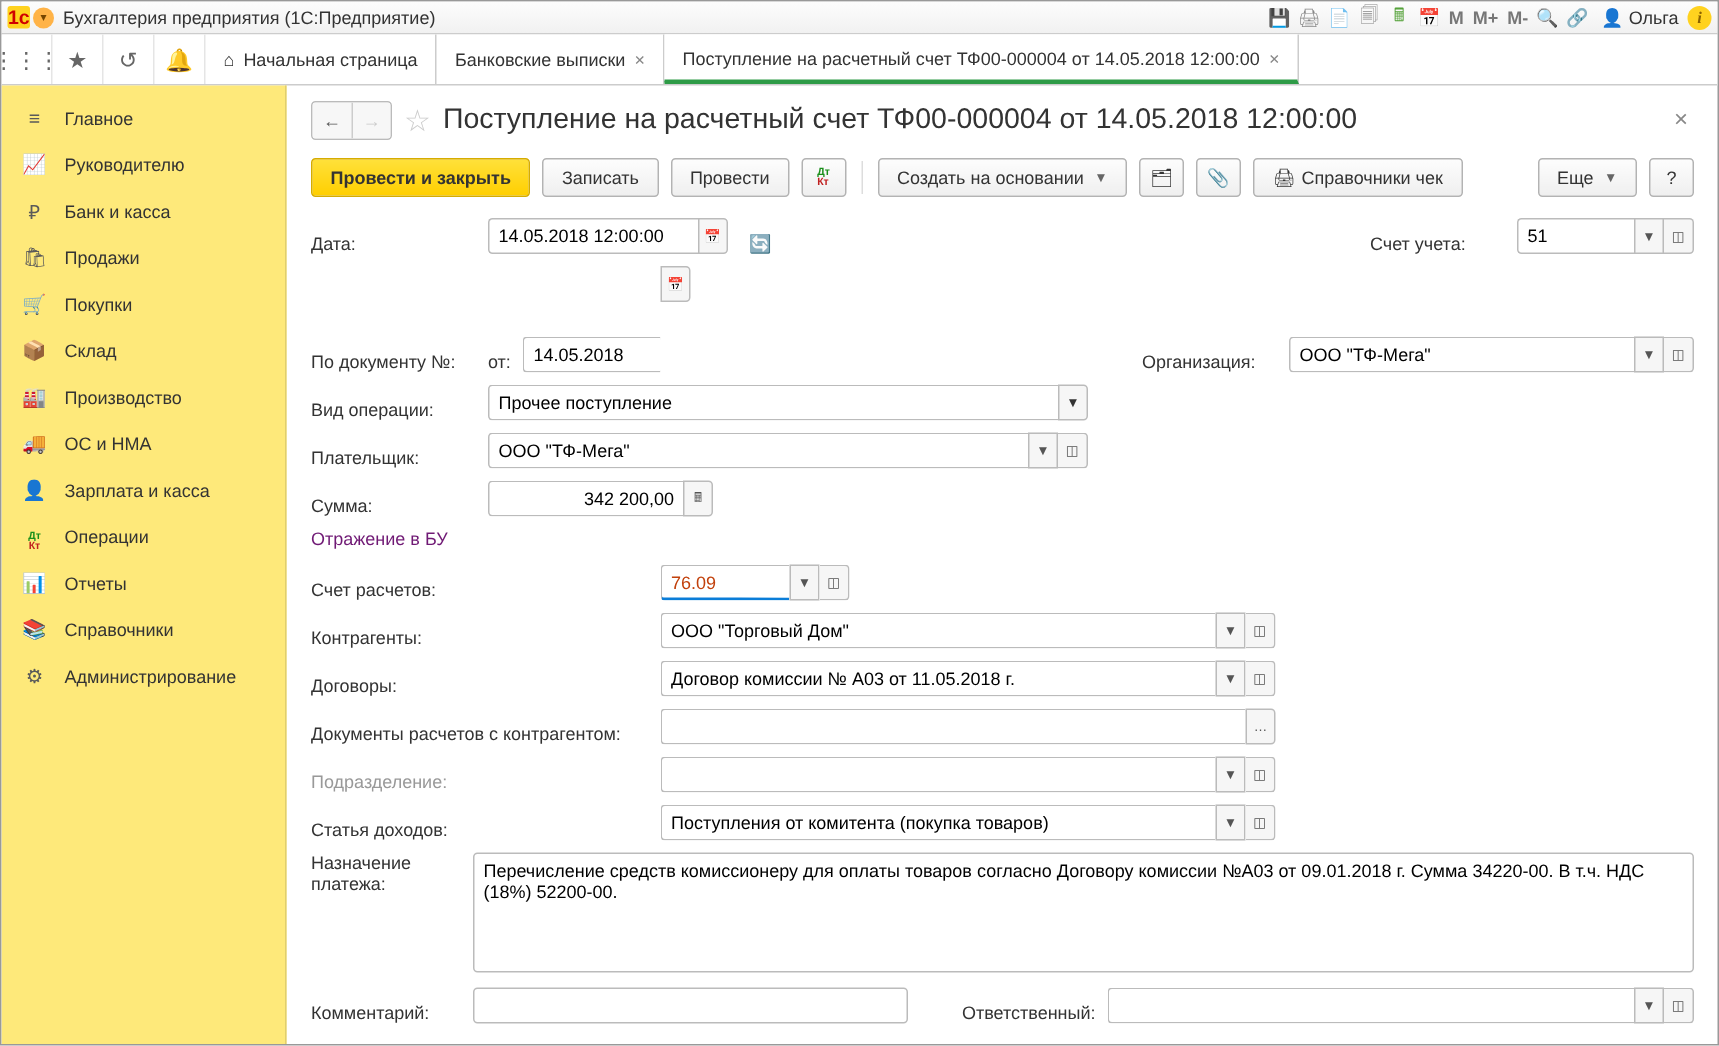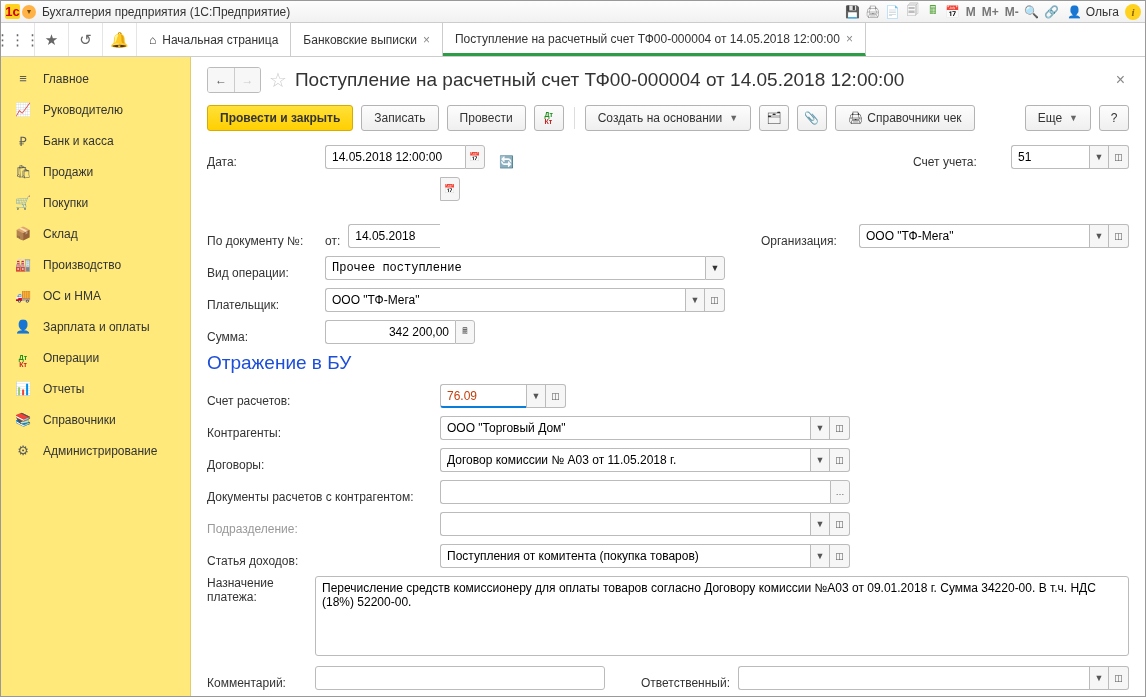--- a/index.html
+++ b/index.html
@@ -49,24 +49,24 @@
 .lbl{ width:110px; color:#333;}
 .lbl.wide{ width:225px;}
 .lbl.dim{ color:#999;}
 input.fld, .fld{ height:24px; border:1px solid #bbb; border-radius:3px; padding:0 6px; font-size:12px; background:#fff;}
 .combo{ display:flex; }
 .combo .fld{ border-radius:3px 0 0 3px; border-right:none;}
 .combo .cbtn{ width:20px; height:24px; border:1px solid #bbb; background:#f6f6f6; display:flex; align-items:center; justify-content:center; font-size:9px; cursor:pointer; color:#555;}
 .combo .cbtn + .cbtn{ border-left:none;}
 .combo .cbtn:last-child{ border-radius:0 3px 3px 0;}
 .selectfull{ display:flex;}
-.selectfull .fld{flex:1; border-radius:3px 0 0 3px; border-right:none;font-family:Liberation Mono, monospace;}
+.selectfull .fld{flex:1; border-radius:3px 0 0 3px; border-right:none;}
 .selectfull .cbtn{width:20px;height:24px;border:1px solid #bbb;background:#f6f6f6;display:flex;align-items:center;justify-content:center;font-size:9px;border-radius:0 3px 3px 0; cursor:pointer;}
 
-.section-title{ color:#1d4ed8; font-size:19px; margin:6px 0 10px 0;}
+.section-title{ color:#701a75; font-size:12px; margin:6px 0 10px 0;}
 .highlight-input{ color:#c2410c; border-bottom:2px solid #0a7dd8 !important;}
 
 textarea.fld{ height:80px; padding:4px 6px; resize:none; font-family:inherit;}
 
 .sep{width:1px;height:22px;background:#ddd;margin:0 2px;}
 
 .dtKt{display:inline-flex;flex-direction:column;font-size:7px;line-height:7px;font-weight:bold;}
 .dtKt .dt{color:#1a8f1a;}
 .dtKt .kt{color:#c02020;}
 </style>
@@ -144,21 +144,21 @@
     <div class="sitem">
         <span class="sicon">🏭</span>
         <span>Производство</span>
       </div>
     <div class="sitem">
         <span class="sicon">🚚</span>
         <span>ОС и НМА</span>
       </div>
     <div class="sitem">
         <span class="sicon">👤</span>
-        <span>Зарплата и оплаты</span>
+        <span>Зарплата и касса</span>
       </div>
     <div class="sitem">
         <span class="sicon"><span class="dtKt">
             <span class="dt">Дт</span>
             <span class="kt">Кт</span>
           </span></span>
         <span>Операции</span>
       </div>
     <div class="sitem">
         <span class="sicon">📊</span>

